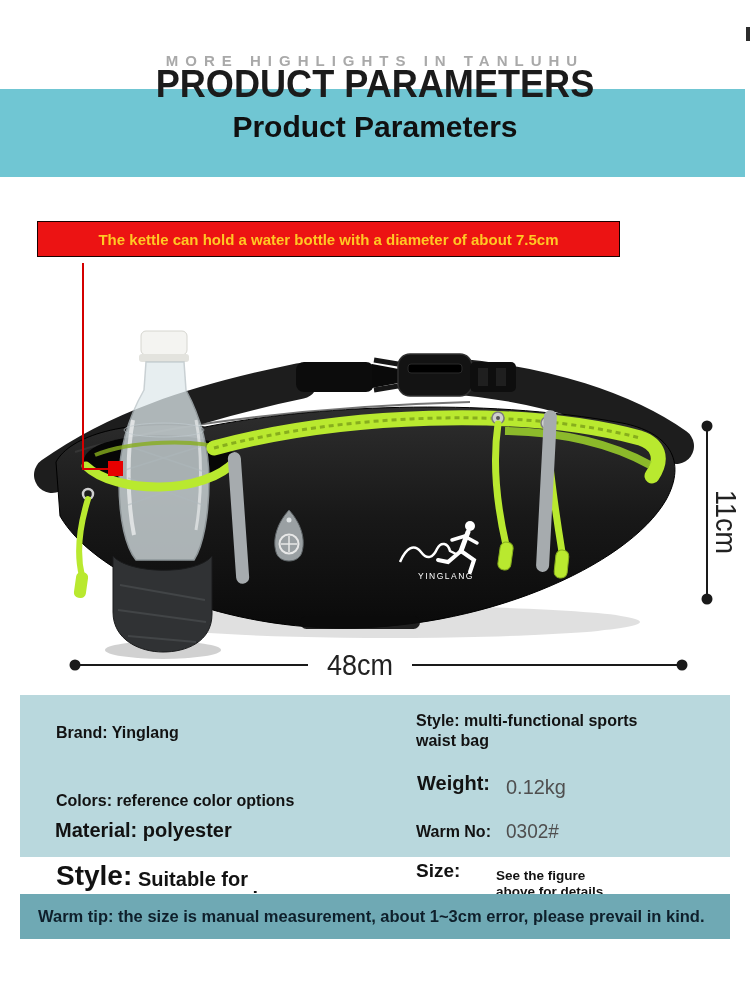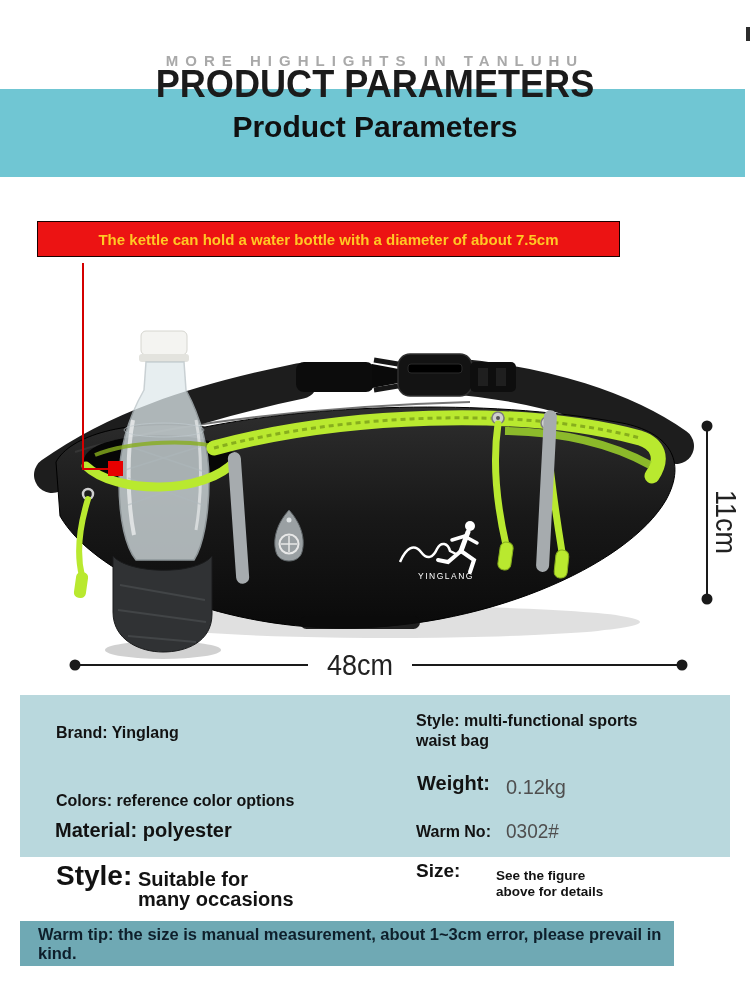--- a/index.html
+++ b/index.html
@@ -38,21 +38,21 @@
   .c-style-v{left:118px;top:174px;font-size:20px;line-height:20px;width:160px;}
   .c-name{left:396px;top:16px;font-size:16px;line-height:20px;width:250px;}
   .c-weight-l{left:397px;top:77px;font-size:20px;}
   .c-weight-v{left:486px;top:80px;font-size:21px;font-weight:400;color:#4f4f4f;transform:scaleX(.95);transform-origin:left;}
   .c-item-l{left:396px;top:128px;font-size:16px;}
   .c-item-v{left:486px;top:125px;font-size:20px;font-weight:400;color:#4f4f4f;transform:scaleX(.95);transform-origin:left;}
   .c-size-l{left:396px;top:165px;font-size:19px;}
   .c-size-v{left:476px;top:173px;font-size:13.5px;line-height:16px;width:125px;}
 
   
-  .warmbar{position:absolute;left:20px;top:921px;width:654px;height:45px;background:#6fa9b4;z-index:0;
+  .warmbar{position:absolute;left:20px;top:894px;width:710px;height:45px;background:#6fa9b4;z-index:0;
            display:flex;align-items:center;}
   .warmbar span{padding-left:18px;color:#0e1f2b;font-size:16.5px;font-weight:700;}
 </style>
 </head>
 <body>
 
 <div class="page">
 
   <div class="tagline">MORE HIGHLIGHTS IN TANLUHU</div>
   <div class="band-top"></div>

